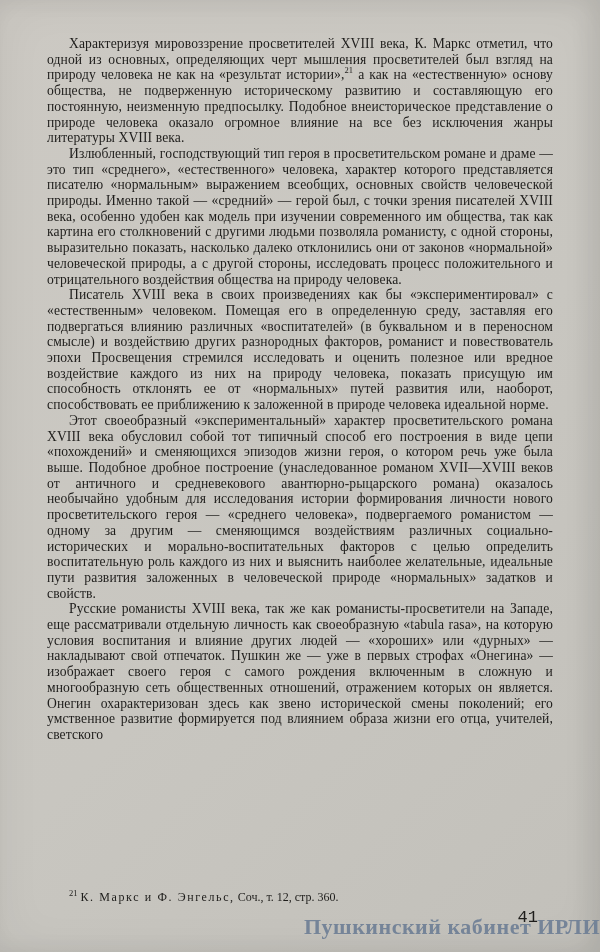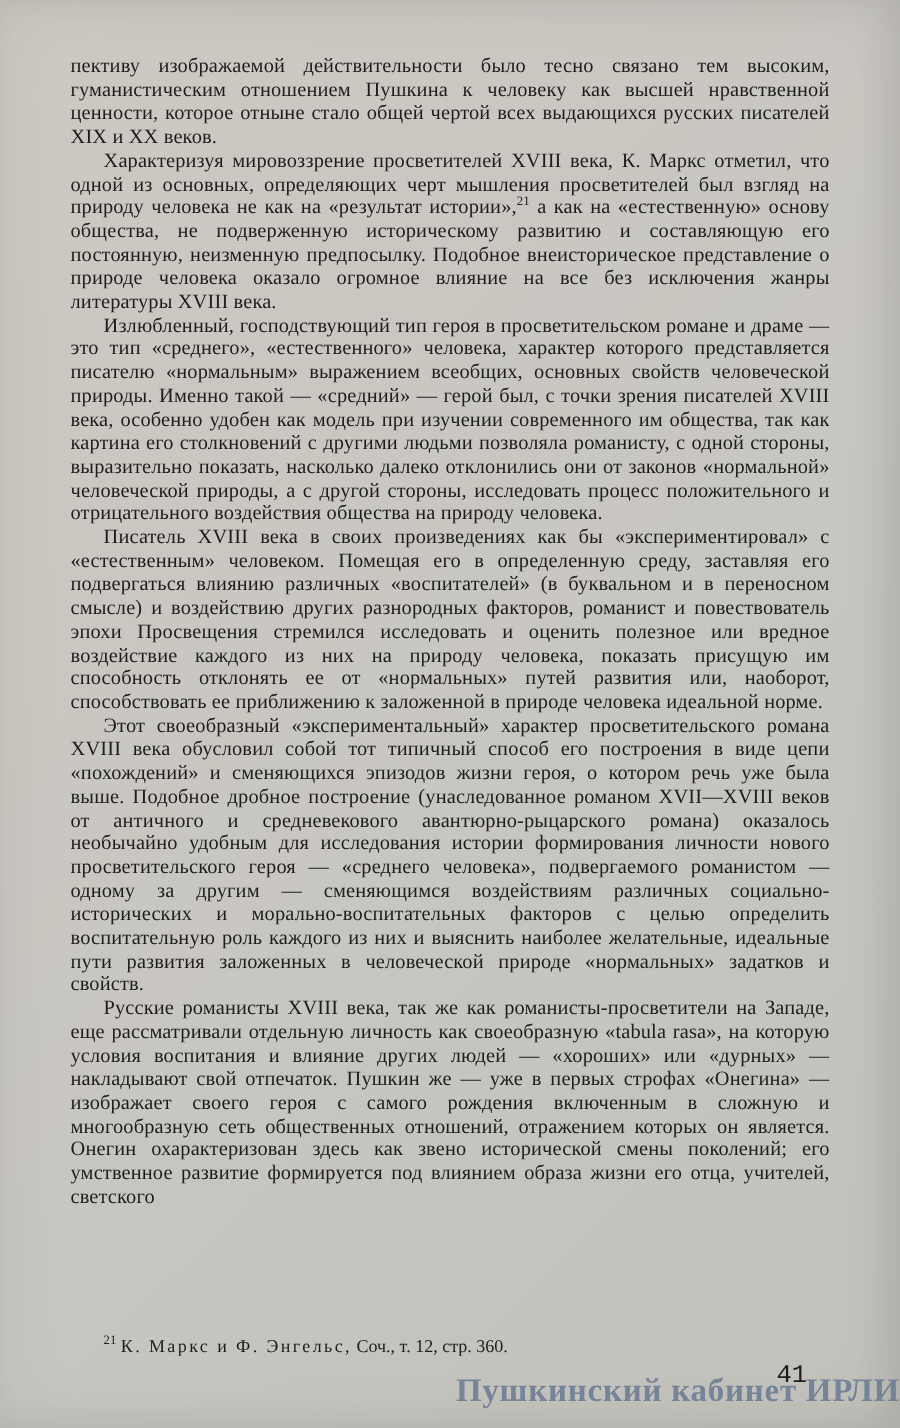--- a/index.html
+++ b/index.html
@@ -79,21 +79,20 @@
     color: var(--wm, #6d7e95);
     opacity: 0.9;
   }
 </style>
 </head>
 <body>
 
 <div class="page">
 
   <main class="text-block">
-    <p class="para no-indent">пективу изображаемой действительности было тесно связано тем высоким, гуманистическим отношением Пушкина к человеку как высшей нравственной ценности, которое отныне стало общей чертой всех выдающихся русских писателей XIX и XX веков.</p>
 
     <p class="para"><span>Характеризуя мировоззрение просветителей XVIII века, К. Маркс отметил, что одной из основных, определяющих черт мышления просветителей был взгляд на природу человека не как на «результат истории»,</span><sup class="fn-marker">21</sup><span> а как на «естественную» основу общества, не подверженную историческому развитию и составляющую его постоянную, неизменную предпосылку. Подобное внеисторическое представление о природе человека оказало огромное влияние на все без исключения жанры литературы XVIII века.</span></p>
 
     <p class="para">Излюбленный, господствующий тип героя в просветительском романе и драме — это тип «среднего», «естественного» человека, характер которого представляется писателю «нормальным» выражением всеобщих, основных свойств человеческой природы. Именно такой — «средний» — герой был, с точки зрения писателей XVIII века, особенно удобен как модель при изучении современного им общества, так как картина его столкновений с другими людьми позволяла романисту, с одной стороны, выразительно показать, насколько далеко отклонились они от законов «нормальной» человеческой природы, а с другой стороны, исследовать процесс положительного и отрицательного воздействия общества на природу человека.</p>
 
     <p class="para">Писатель XVIII века в своих произведениях как бы «экспериментировал» с «естественным» человеком. Помещая его в определенную среду, заставляя его подвергаться влиянию различных «воспитателей» (в буквальном и в переносном смысле) и воздействию других разнородных факторов, романист и повествователь эпохи Просвещения стремился исследовать и оценить полезное или вредное воздействие каждого из них на природу человека, показать присущую им способность отклонять ее от «нормальных» путей развития или, наоборот, способствовать ее приближению к заложенной в природе человека идеальной норме.</p>
 
     <p class="para">Этот своеобразный «экспериментальный» характер просветительского романа XVIII века обусловил собой тот типичный способ его построения в виде цепи «похождений» и сменяющихся эпизодов жизни героя, о котором речь уже была выше. Подобное дробное построение (унаследованное романом XVII—XVIII веков от античного и средневекового авантюрно-рыцарского романа) оказалось необычайно удобным для исследования истории формирования личности нового просветительского героя — «среднего человека», подвергаемого романистом — одному за другим — сменяющимся воздействиям различных социально-исторических и морально-воспитательных факторов с целью определить воспитательную роль каждого из них и выяснить наиболее желательные, идеальные пути развития заложенных в человеческой природе «нормальных» задатков и свойств.</p>
 
     <p class="para">Русские романисты XVIII века, так же как романисты-просветители на Западе, еще рассматривали отдельную личность как своеобразную «tabula rasa», на которую условия воспитания и влияние других людей — «хороших» или «дурных» — накладывают свой отпечаток. Пушкин же — уже в первых строфах «Онегина» — изображает своего героя с самого рождения включенным в сложную и многообразную сеть общественных отношений, отражением которых он является. Онегин охарактеризован здесь как звено исторической смены поколений; его умственное развитие формируется под влиянием образа жизни его отца, учителей, светского</p>

